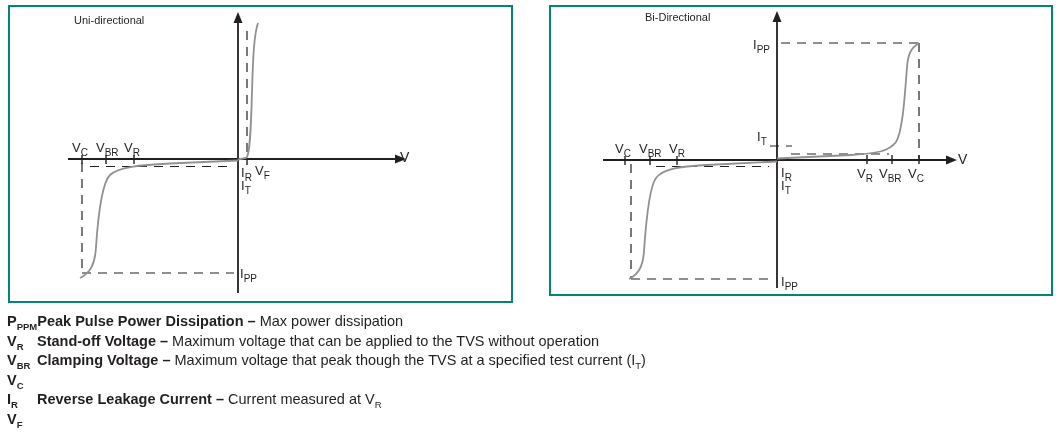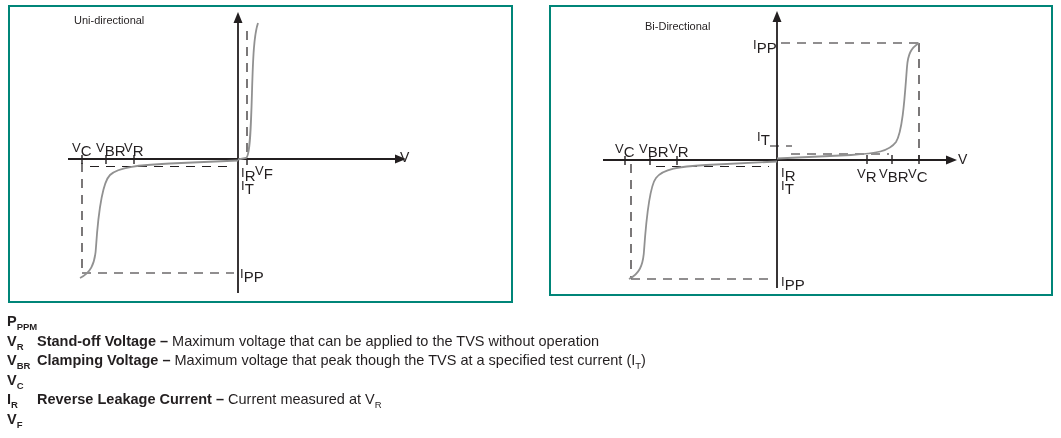--- a/index.html
+++ b/index.html
@@ -7,21 +7,21 @@
   body {
     width:1061px; height:438px; position:relative;
     font-family:"Liberation Sans", sans-serif; color:#231f20; overflow:hidden;
   }
   .panel {
     position:absolute; background:#fff; border:2px solid #008578;
   }
   .panel svg { position:absolute; left:0; top:0; display:block; }
   .gtitle { position:absolute; font-size:11px; line-height:1.1; white-space:nowrap; }
   .glabel { position:absolute; font-size:13px; line-height:1; white-space:nowrap; }
-  .glabel sub { font-size:15px; line-height:0; }
+  .glabel sub { font-size:10px; line-height:0; }
   .vaxis-label { position:absolute; font-size:14px; line-height:1; }
   #defs { position:absolute; left:7px; top:312px; width:1048px; }
   .def-row { display:flex; font-size:14.5px; line-height:19.5px;align-items:flex-end; }
   .def-sym { flex:0 0 30px; font-weight:bold; white-space:nowrap; }
   .def-sym sub, .def-text sub { font-size:9.5px; line-height:0; }
   .def-text b { font-weight:bold; }
 </style>
 </head>
 <body>
 
@@ -105,21 +105,21 @@
       <line x1="219" y1="139" x2="241" y2="139"></line>
       <line x1="105" y1="159.5" x2="218" y2="159.5"></line>
       <line x1="80" y1="157" x2="80" y2="272"></line>
       <line x1="80" y1="272" x2="222" y2="272"></line>
     </g>
 
     <path d="M226,154.5 L155,158 C128,159.5 112,162 105,171 C98,180 95,215 93,244 C92,259 88,267 78,272" stroke="#919191" stroke-width="1.8" fill="none"></path>
     <path d="M226,151.5 L300,148 C325,146.5 338,144.5 345,135 C352,124 354,85 356,60 C357,47 360,41 368,36" stroke="#919191" stroke-width="1.8" fill="none"></path>
   </svg>
 
-  <div class="gtitle" style="left:94px; top:13px;">Bi-Directional</div>
+  <div class="gtitle" style="left:94px; top:4px;">Bi-Directional</div>
   <div class="vaxis-label" style="left:407px; top:145px;">V</div>
 
   <div class="glabel" style="left:202px; top:31px;">
     <span>I</span><sub>PP</sub>
   </div>
   <div class="glabel" style="left:206px; top:123px;">
     <span>I</span><sub>T</sub>
   </div>
   <div class="glabel" style="left:64px; top:135px;">
     <span>V</span><sub>C</sub>
@@ -147,20 +147,21 @@
   </div>
   <div class="glabel" style="left:230px; top:268px;">
     <span>I</span><sub>PP</sub>
   </div>
 </div>
 
 <div id="defs">
 
   <div class="def-row">
     <span class="def-sym"><span>P</span><sub>PPM</sub></span>
+    <span class="def-text"><b>Peak Pulse Power Dissipation –</b><span> Max power dissipation</span><sub></sub><span></span></span>
   </div>
 
   <div class="def-row">
     <span class="def-sym"><span>V</span><sub>R</sub></span>
     <span class="def-text"><b>Stand-off Voltage –</b><span> Maximum voltage that can be applied to the TVS without operation</span><sub></sub><span></span></span>
   </div>
 
   <div class="def-row">
     <span class="def-sym"><span>V</span><sub>BR</sub></span>
     <span class="def-text"><b>Clamping Voltage –</b><span> Maximum voltage that peak though the TVS at a specified test current (I</span><sub>T</sub><span>)</span></span>

